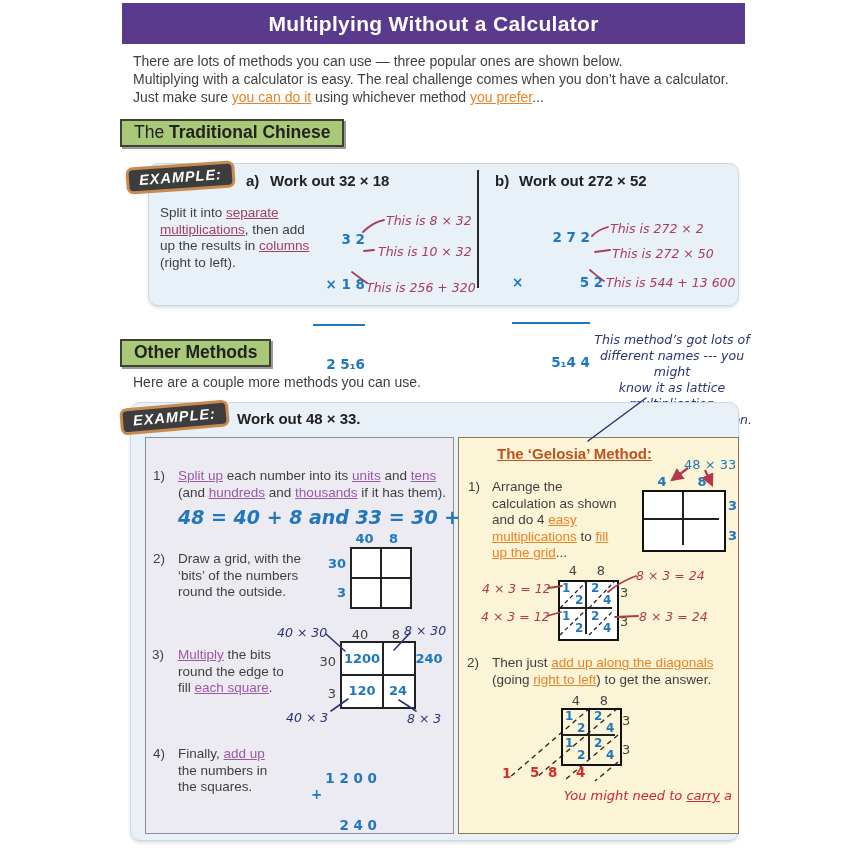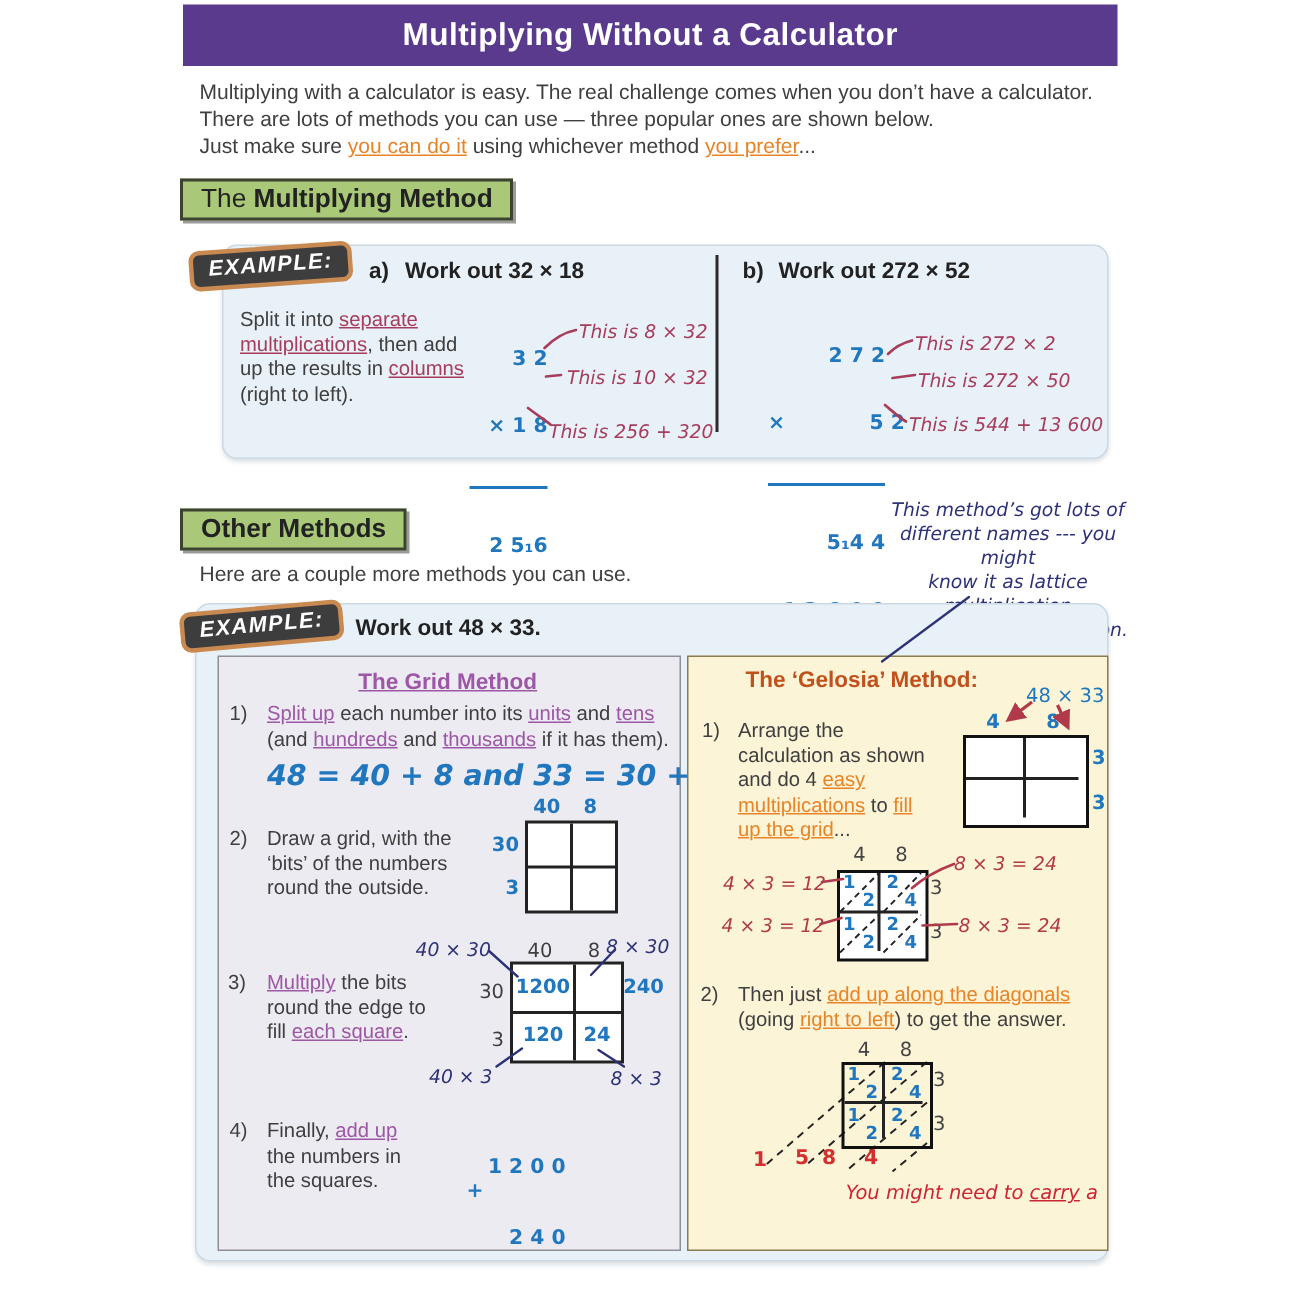--- a/index.html
+++ b/index.html
@@ -44,29 +44,29 @@
   .overlay{position:absolute;left:0;top:0;pointer-events:none;}
 </style>
 </head>
 <body>
 
 <div class="page">
 
   <div class="abs hdr" style="left:122px;top:3px;width:623px;height:41px;">Multiplying Without a Calculator</div>
 
   <div class="abs" style="left:133px;top:52px;width:616px;font-size:14px;line-height:18px;">
+    <div>There are lots of methods you can use — three popular ones are shown below.</div>
     <div>Multiplying with a calculator is easy.  The real challenge comes when you don’t have a calculator.</div>
-    <div>There are lots of methods you can use — three popular ones are shown below.</div>
     <div>
       <span>Just make sure </span><span class="lnk-o">you can do it</span><span> using whichever method </span><span class="lnk-o">you prefer</span><span>...</span>
     </div>
   </div>
 
   <div class="abs greenbox" style="left:120px;top:119px;">
-    <span>The </span><span class="b">Multiplying Method</span>
+    <span>The </span><span class="b">Traditional Chinese</span>
   </div>
 
   <div class="abs panel-blue" style="left:148px;top:163px;width:589px;height:141px;"></div>
   <div class="abs badge" style="left:126px;top:164px;transform:rotate(-4deg);">EXAMPLE:</div>
 
   <span class="abs b" style="left:246px;top:172px;font-size:15px;color:#222;">a)</span>
   <span class="abs b" style="left:270px;top:172px;font-size:15px;color:#222;">Work out 32 × 18</span>
   <div class="abs" style="left:477px;top:170px;width:2px;height:118px;background:#2b2b2b;"></div>
   <span class="abs b" style="left:495px;top:172px;font-size:15px;color:#222;">b)</span>
   <span class="abs b" style="left:519px;top:172px;font-size:15px;color:#222;">Work out 272 × 52</span>
@@ -110,21 +110,20 @@
     <div>or Chinese multiplication.</div>
   </div>
 
   <div class="abs" style="left:133px;top:374px;font-size:14px;">Here are a couple more methods you can use.</div>
 
   <div class="abs panel-blue" style="left:130px;top:402px;width:607px;height:437px;"></div>
   <div class="abs badge" style="left:120px;top:404px;transform:rotate(-5deg);">EXAMPLE:</div>
   <span class="abs b" style="left:237px;top:410px;font-size:15px;color:#222;">Work out 48 × 33.</span>
 
   <div class="abs" style="left:145px;top:437px;width:307px;height:395px;background:#edebf2;border:1.5px solid #8f8f98;"></div>
-  <div class="abs center b" style="left:145px;top:446px;width:307px;font-size:15px;color:#9c57a5;text-decoration:underline;">The Grid Method</div>
 
   <span class="abs stepnum" style="left:153px;top:468px;">1)</span>
   <div class="abs steptext" style="left:178px;top:468px;width:272px;">
     <span class="lnk-p">Split up</span><span> each number into its </span><span class="lnk-p">units</span><span> and </span><span class="lnk-p">tens</span><span> (and </span><span class="lnk-p">hundreds</span><span> and </span><span class="lnk-p">thousands</span><span> if it has them).</span>
   </div>
   <div class="abs blue hand" style="left:178px;top:506px;font-size:19px;font-style:italic;">48 = 40 + 8 and 33 = 30 + 3</div>
 
   <span class="abs stepnum" style="left:153px;top:551px;">2)</span>
   <div class="abs steptext" style="left:178px;top:551px;width:140px;">Draw a grid, with the ‘bits’ of the numbers round the outside.</div>
 
@@ -167,21 +166,21 @@
     <div>1 2 0 0</div>
     <div>2 4 0</div>
     
     
     
     
   </div>
   <span class="abs blue hand" style="left:311px;top:786px;font-size:13.5px;font-weight:bold;">+</span>
 
   <div class="abs" style="left:458px;top:437px;width:279px;height:395px;background:#fcf4d6;border:1.5px solid #8a7c52;"></div>
-  <div class="abs center b" style="left:458px;top:445px;width:233px;font-size:15px;color:#c0511c;">The ‘Gelosia’ Method:</div>
+  <div class="abs center b" style="left:458px;top:445px;width:233px;font-size:15px;color:#c0511c;text-decoration:underline;">The ‘Gelosia’ Method:</div>
   <span class="abs blue hand" style="left:684px;top:457px;font-size:13px;font-weight:normal;color:#2077be;">48 × 33</span>
 
   <span class="abs stepnum" style="left:468px;top:479px;">1)</span>
   <div class="abs steptext" style="left:492px;top:479px;width:130px;">
     <span>Arrange the calculation as shown and do 4 </span><span class="lnk-o">easy multiplications</span><span> to </span><span class="lnk-o">fill up the grid</span><span>...</span>
   </div>
 
   <span class="abs blue hand center" style="left:642px;top:474px;width:40px;font-size:13px;font-weight:bold;">4</span>
   <span class="abs blue hand center" style="left:682px;top:474px;width:40px;font-size:13px;font-weight:bold;">8</span>
   <div class="abs" style="left:642px;top:490px;width:80px;height:58px;background:#fff;border:2.5px solid #111;">

